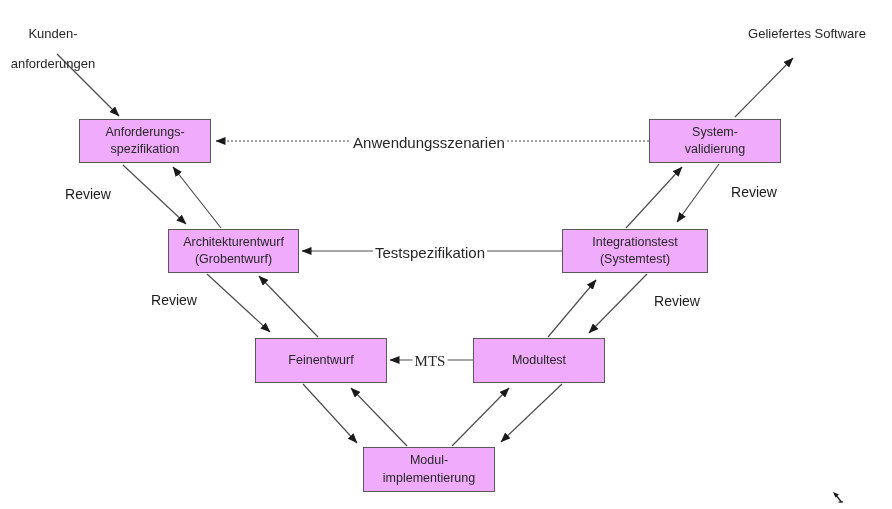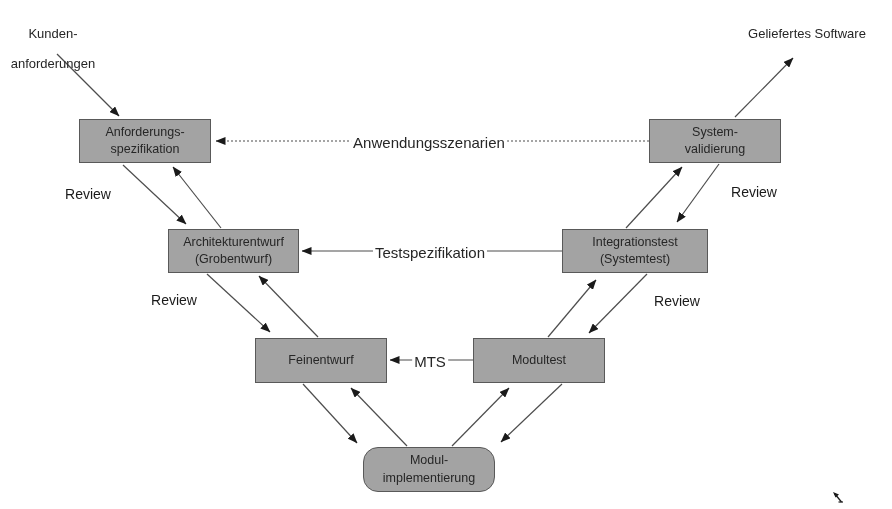--- a/index.html
+++ b/index.html
@@ -18,21 +18,21 @@
   }
   .stage svg.wires {
     position: absolute;
     left: 0; top: 0;
     width: 892px; height: 509px;
   }
   .node {
     position: absolute;
     box-sizing: border-box;
     border: 1.5px solid #595959;
-    background: #a3a3a3;
+    background: #f0abfc;
     display: flex;
     flex-direction: column;
     align-items: center;
     justify-content: center;
     text-align: center;
     font-size: 12.5px;
     line-height: 1.4;
     color: #262626;
   }
   .corner-label {
@@ -126,27 +126,27 @@
   <div class="node" style="left:562px; top:229px; width:146px; height:44px;">
     <span>Integrationstest</span>
     <span>(Systemtest)</span>
   </div>
   <div class="node" style="left:255px; top:338px; width:132px; height:45px;">
     <span>Feinentwurf</span>
   </div>
   <div class="node" style="left:473px; top:338px; width:132px; height:45px;">
     <span>Modultest</span>
   </div>
-  <div class="node" style="left:363px; top:447px; width:132px; height:45px;border-radius:15px;">
+  <div class="node" style="left:363px; top:447px; width:132px; height:45px;">
     <span>Modul-</span>
     <span>implementierung</span>
   </div>
 
   <div class="review-label" style="left:88px;  top:186px;">Review</div>
   <div class="review-label" style="left:174px; top:292px;">Review</div>
   <div class="review-label" style="left:754px; top:184px;">Review</div>
   <div class="review-label" style="left:677px; top:293px;">Review</div>
 
   <div class="conn-label" style="left:429px; top:134px;">Anwendungsszenarien</div>
   <div class="conn-label" style="left:430px; top:244px;">Testspezifikation</div>
-  <div class="conn-label" style="left:430px; top:353px;">MTS</div>
+  <div class="conn-label" style="left:430px; top:353px;font-family:Liberation Serif, serif;">MTS</div>
 
 </div>
 
 </body></html>

